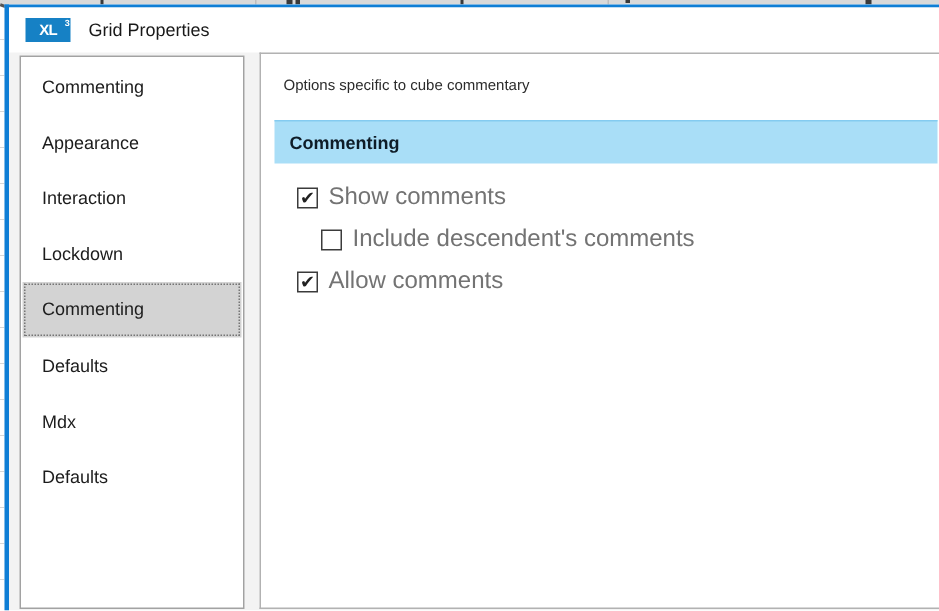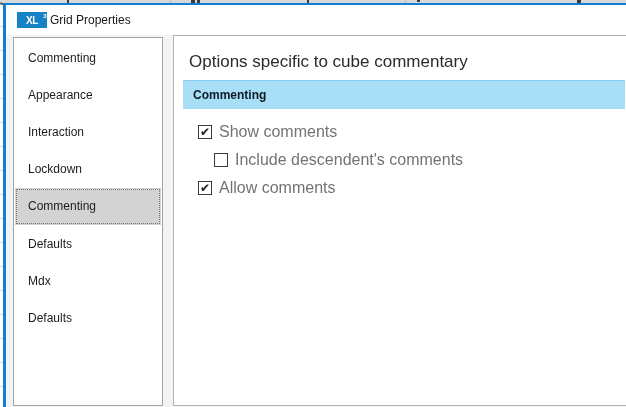--- a/index.html
+++ b/index.html
@@ -31,21 +31,21 @@
   }
   .app-icon{
     width:30px;height:16px;background:#1681c5;color:#ffffff;
     font-size:10px;font-weight:bold;letter-spacing:-0.5px;
     display:flex;align-items:center;justify-content:center;
     position:relative;flex:0 0 auto;
   }
   .app-icon .sup{
     position:absolute;top:1px;right:1px;font-size:6px;font-weight:bold;line-height:1;
   }
-  .window-title{margin-left:3px;font-size:12px;color:#191919;white-space:nowrap;}
+  .window-title{margin-left:12px;font-size:12px;color:#191919;white-space:nowrap;}
 
   .dialog-body{position:relative;height:372px;}
 
   
   .sidebar{
     position:absolute;left:7px;top:2px;width:150px;bottom:1px;
     background:#ffffff;border:1px solid #a2a2a2;box-sizing:border-box;
     padding-top:1px;overflow:hidden;
   }
   .side-item{
@@ -60,21 +60,21 @@
   }
 
   
   .panel{
     position:absolute;left:167px;top:0;right:0;bottom:1px;
     background:#ffffff;border:1px solid #b2b2b2;border-right:none;
     box-sizing:border-box;
   }
   .panel-heading{
     position:absolute;left:15px;top:16px;
-    font-size:17px;color:#2b2b2b;white-space:nowrap;
+    font-size:10px;color:#2b2b2b;white-space:nowrap;
   }
   .section-bar{
     position:absolute;left:9px;right:1px;top:44px;height:29px;
     background:#a9def7;border-top:1px solid #84cbf0;box-sizing:border-box;
     display:flex;align-items:center;padding-left:10px;
   }
   .section-bar-label{font-size:12px;font-weight:bold;color:#0e1c27;}
   .options{position:absolute;left:24px;top:88px;}
   .opt-row{display:flex;align-items:center;height:15px;margin-bottom:13px;}
   .opt-row.indent{margin-left:16px;}

